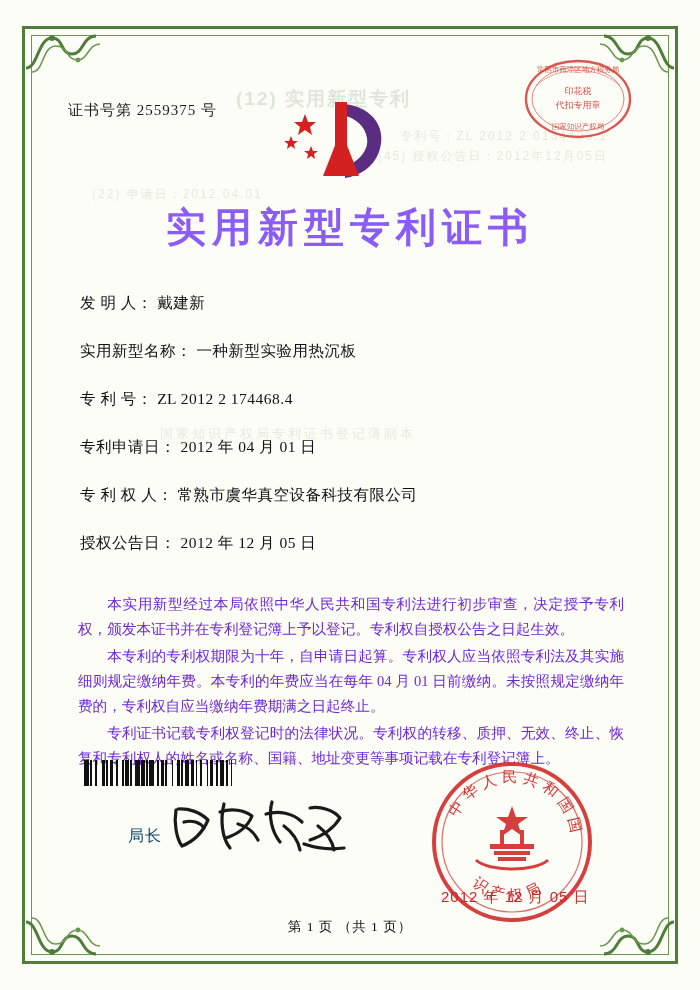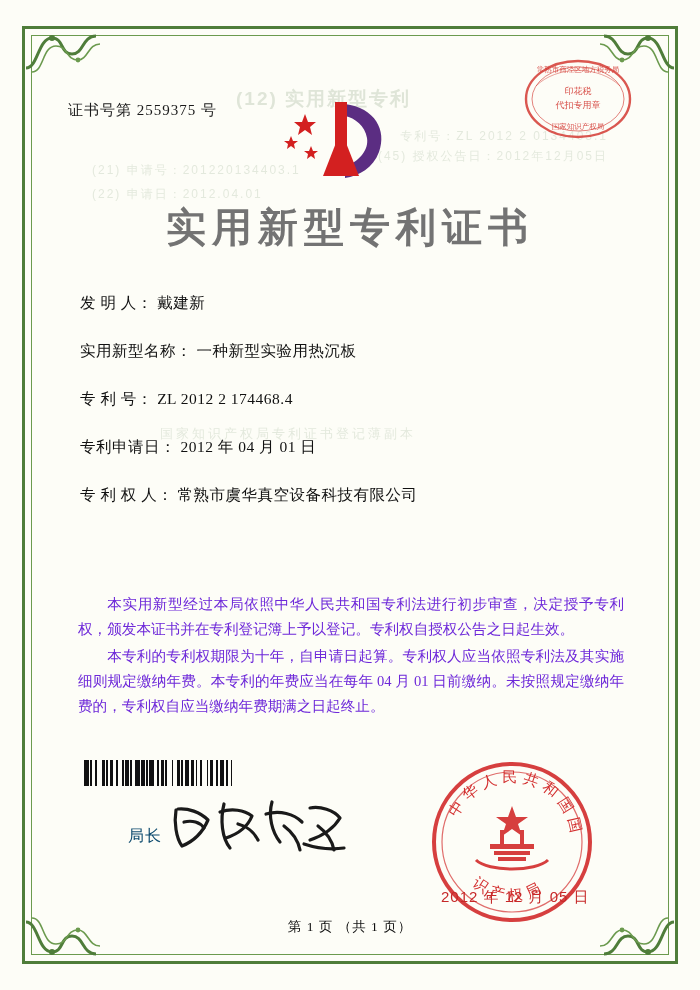--- a/index.html
+++ b/index.html
@@ -105,21 +105,21 @@
 
   .main-title {
     position: absolute;
     left: 0;
     right: 0;
     top: 200px;
     text-align: center;
     font-size: 40px;
     font-weight: bold;
     letter-spacing: 6px;
-    color: #737373;
+    color: #8b5cf6;
     font-family: "Liberation Serif", serif;
   }
 
   
   .fields {
     position: absolute;
     left: 80px;
     top: 293px;
     width: 540px;
   }
@@ -249,21 +249,20 @@
       <path d="M2 40 C14 40 14 10 28 10 C40 10 36 26 48 26 C60 26 58 8 72 8" fill="none" stroke="#4f7d3a" stroke-width="3"></path>
       <path d="M8 44 C20 44 18 18 32 18 C44 18 42 32 54 32 C64 32 64 16 76 16" fill="none" stroke="#6b9a4e" stroke-width="1.6"></path>
       <circle cx="28" cy="10" r="3" fill="#4f7d3a"></circle>
       <circle cx="54" cy="32" r="2.4" fill="#6b9a4e"></circle>
     </svg>
   </div>
 
   <div class="ghost ghost-title">(12) 实用新型专利</div>
   <div class="ghost ghost-r1">专利号：ZL 2012 2 0134403.1</div>
   <div class="ghost ghost-r2">(45) 授权公告日：2012年12月05日</div>
-  <div class="ghost ghost-l1">(21) 申请号：201220134403.1</div>
   <div class="ghost ghost-l2">(22) 申请日：2012.04.01</div>
   <div class="ghost ghost-mid">国家知识产权局专利证书登记薄副本</div>
 
   <div class="cert-number">证书号第 2559375 号</div>
 
   <div class="emblem">
     <svg width="118" height="92" viewBox="0 0 118 92">
 
       <path d="M62 8 C92 12 104 34 96 56 C90 72 76 80 62 82 L62 70 C76 66 86 54 84 42 C82 30 72 22 62 20 Z" fill="#5b2d82"></path>
 
@@ -304,25 +303,30 @@
       <span class="field-value">ZL 2012 2 174468.4</span>
     </div>
     <div class="field-row">
       <span class="field-label">专利申请日：</span>
       <span class="field-value">2012 年 04 月 01 日</span>
     </div>
     <div class="field-row">
       <span class="field-label">专 利 权 人：</span>
       <span class="field-value">常熟市虞华真空设备科技有限公司</span>
     </div>
+    <div class="field-row">
+      <span class="field-label">授权公告日：</span>
+      <span class="field-value">2012 年 12 月 05 日</span>
+    </div>
   </div>
 
   <div class="body-text">
     <p>本实用新型经过本局依照中华人民共和国专利法进行初步审查，决定授予专利权，颁发本证书并在专利登记簿上予以登记。专利权自授权公告之日起生效。</p>
     <p>本专利的专利权期限为十年，自申请日起算。专利权人应当依照专利法及其实施细则规定缴纳年费。本专利的年费应当在每年 04 月 01 日前缴纳。未按照规定缴纳年费的，专利权自应当缴纳年费期满之日起终止。</p>
+    <p>专利证书记载专利权登记时的法律状况。专利权的转移、质押、无效、终止、恢复和专利权人的姓名或名称、国籍、地址变更等事项记载在专利登记簿上。</p>
   </div>
 
   <div class="barcode" id="barcode">
       <i style="width:4.800000000000001px;background:#111"></i>
       <i style="width:1.6px;background:transparent"></i>
       <i style="width:1.6px;background:#111"></i>
       <i style="width:3.2px;background:transparent"></i>
       <i style="width:1.6px;background:#111"></i>
       <i style="width:4.800000000000001px;background:transparent"></i>
       <i style="width:3.2px;background:#111"></i>

